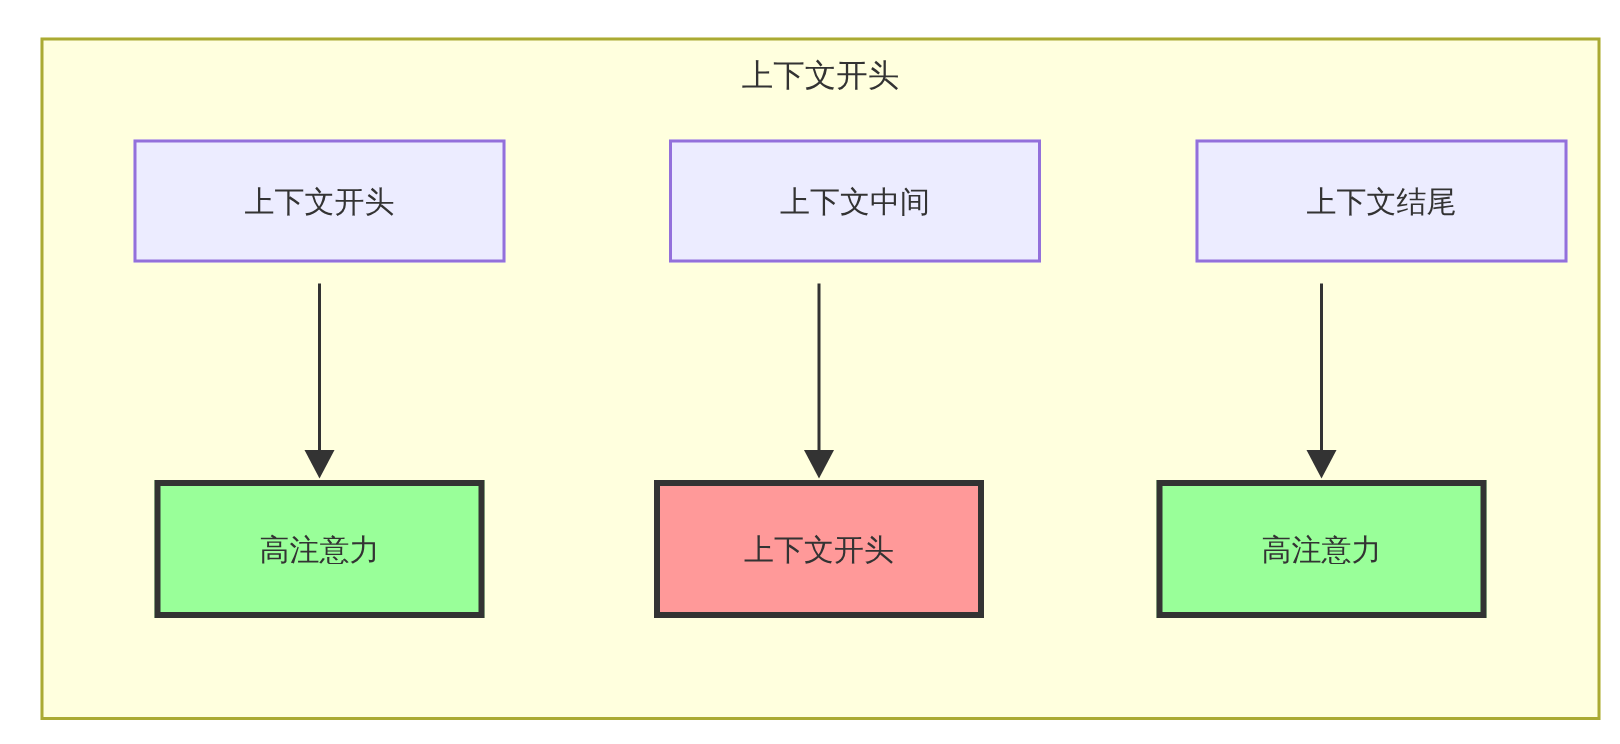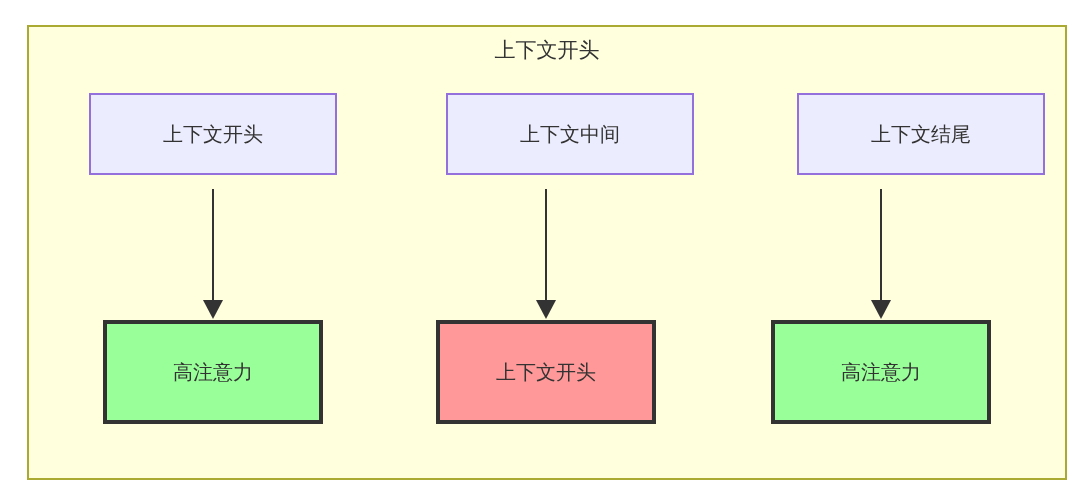--- a/index.html
+++ b/index.html
@@ -56,21 +56,21 @@
     top: 93px;
     width: 248px;
     height: 82px;
     background: var(--node-fill);
     border: 2px solid var(--node-border);
   }
 
   .result-node {
     top: 320px;
     width: 220px;
-    height: 104px;
+    height: 92px;
     border: 4px solid var(--result-border);
   }
   .result-node.high { background: var(--high-fill); }
   .result-node.low  { background: var(--low-fill); }
 
   .arrow {
     position: absolute;
     top: 189px;
     width: 20px;
     height: 131px;

